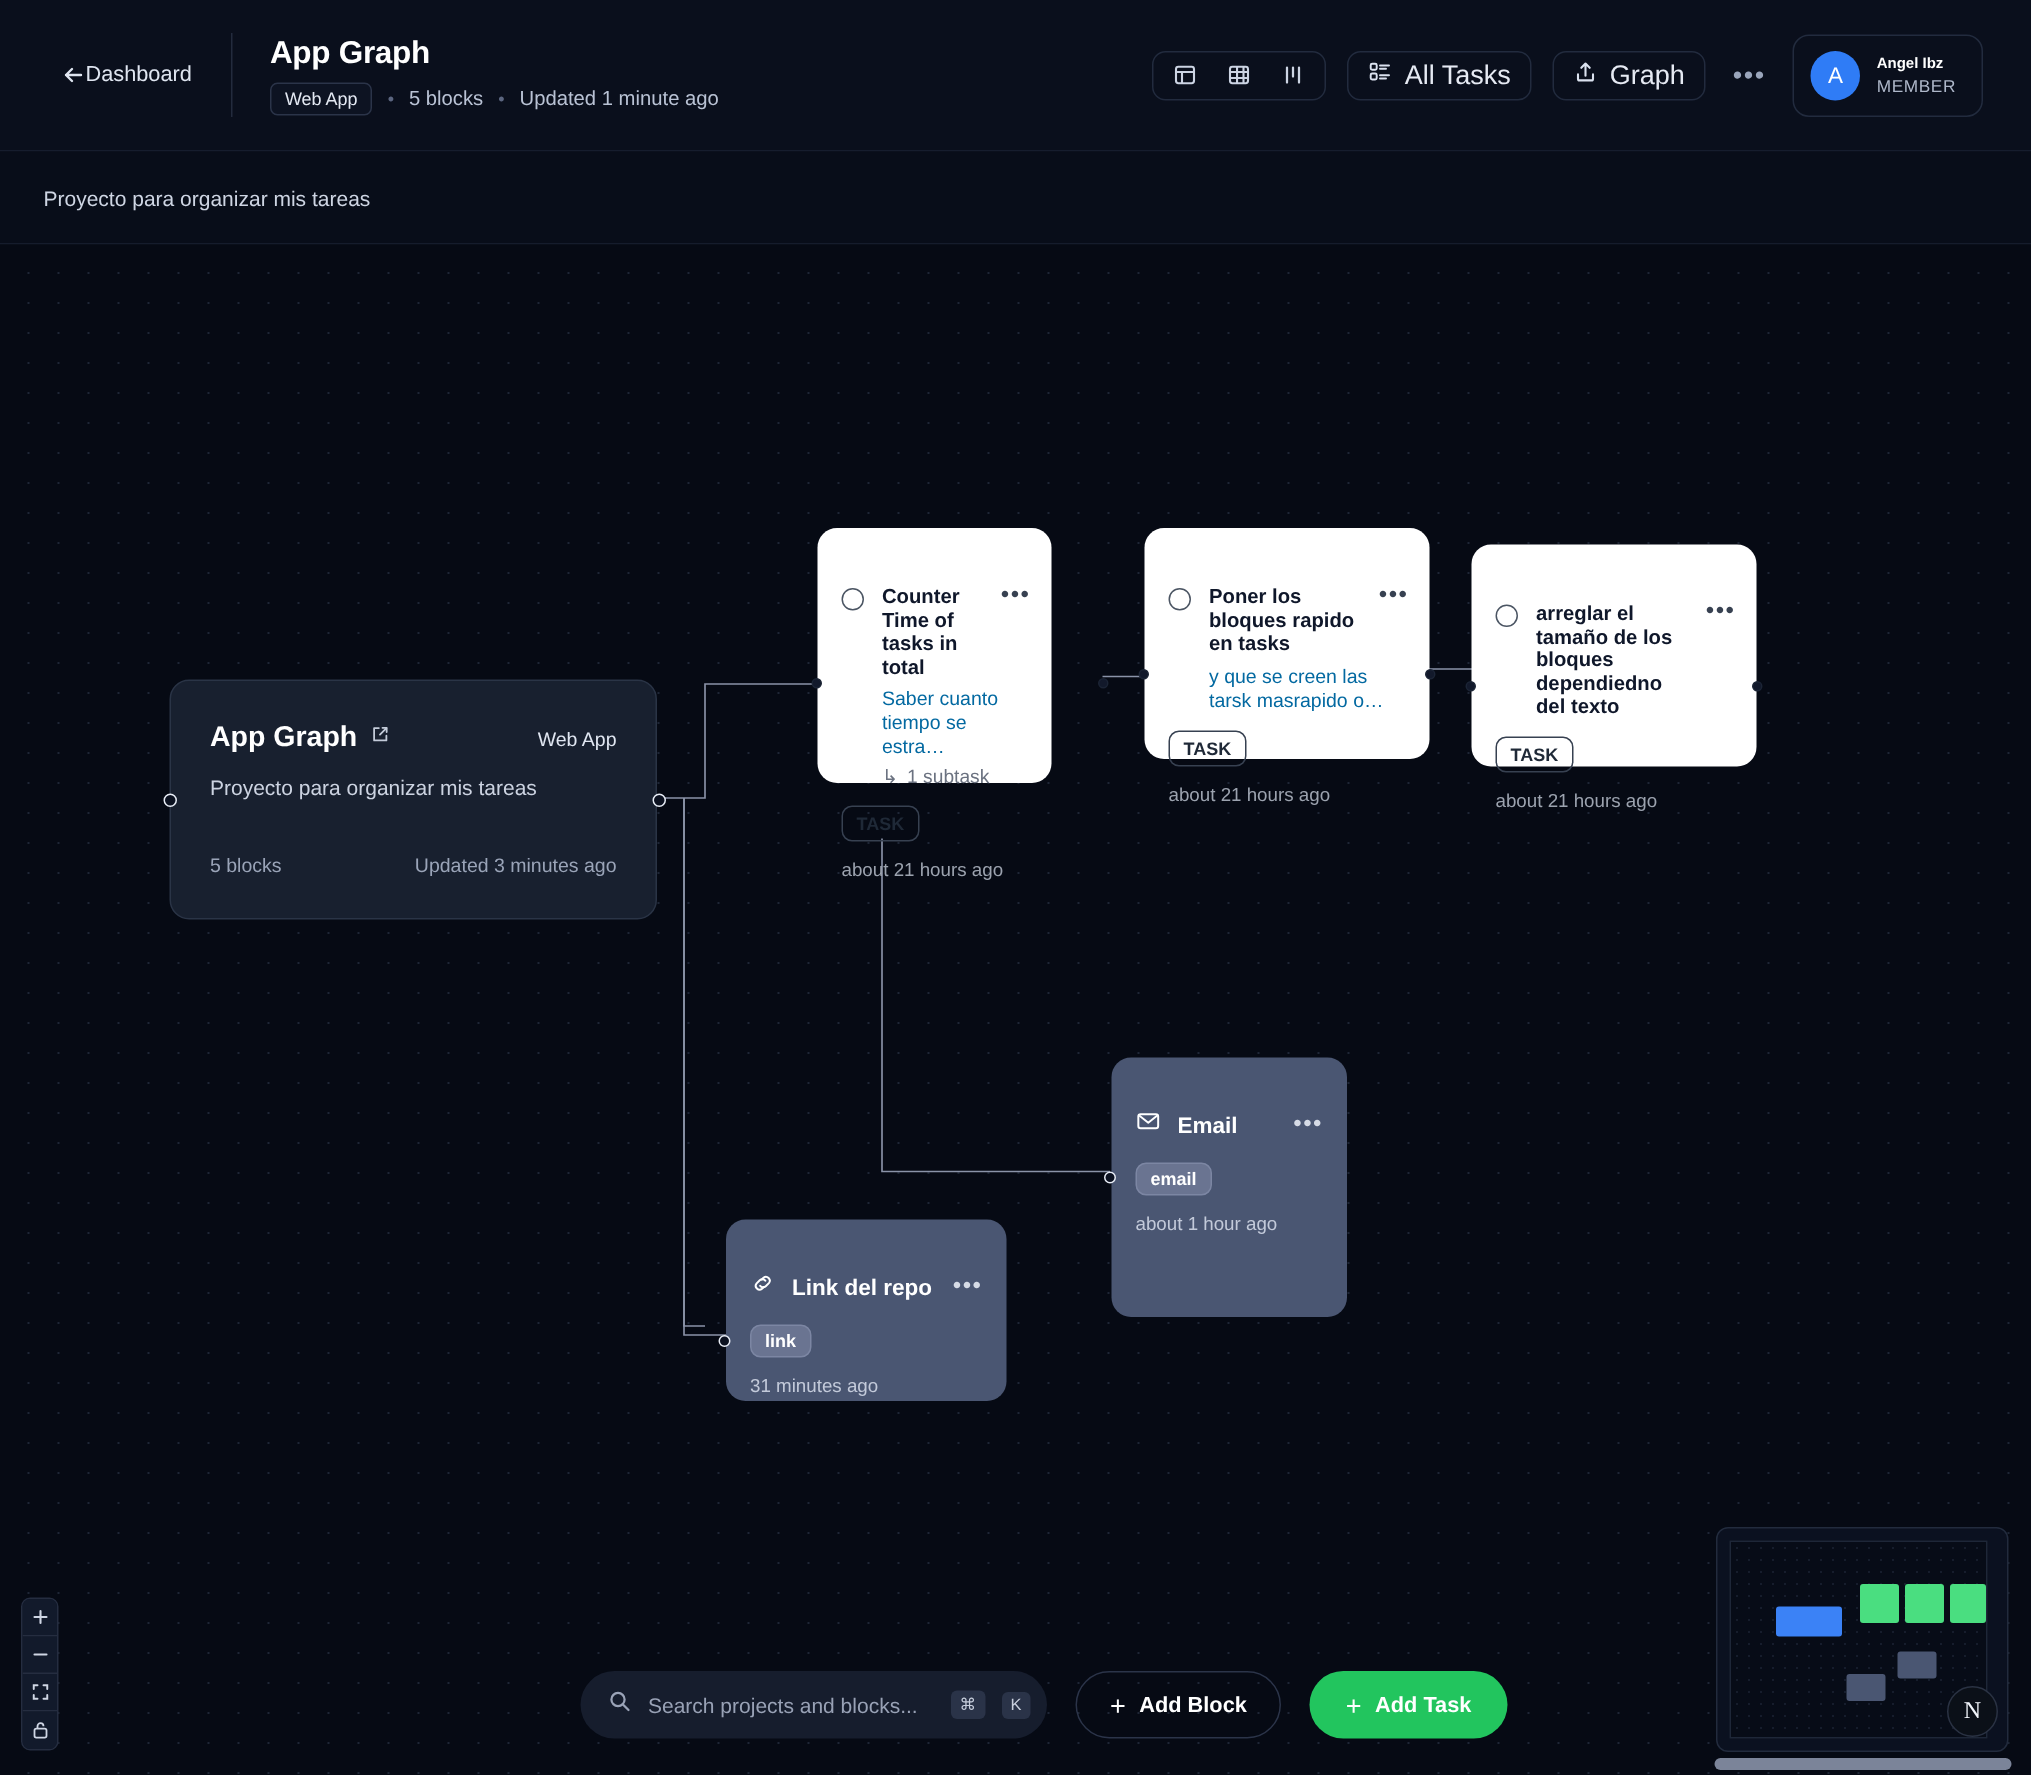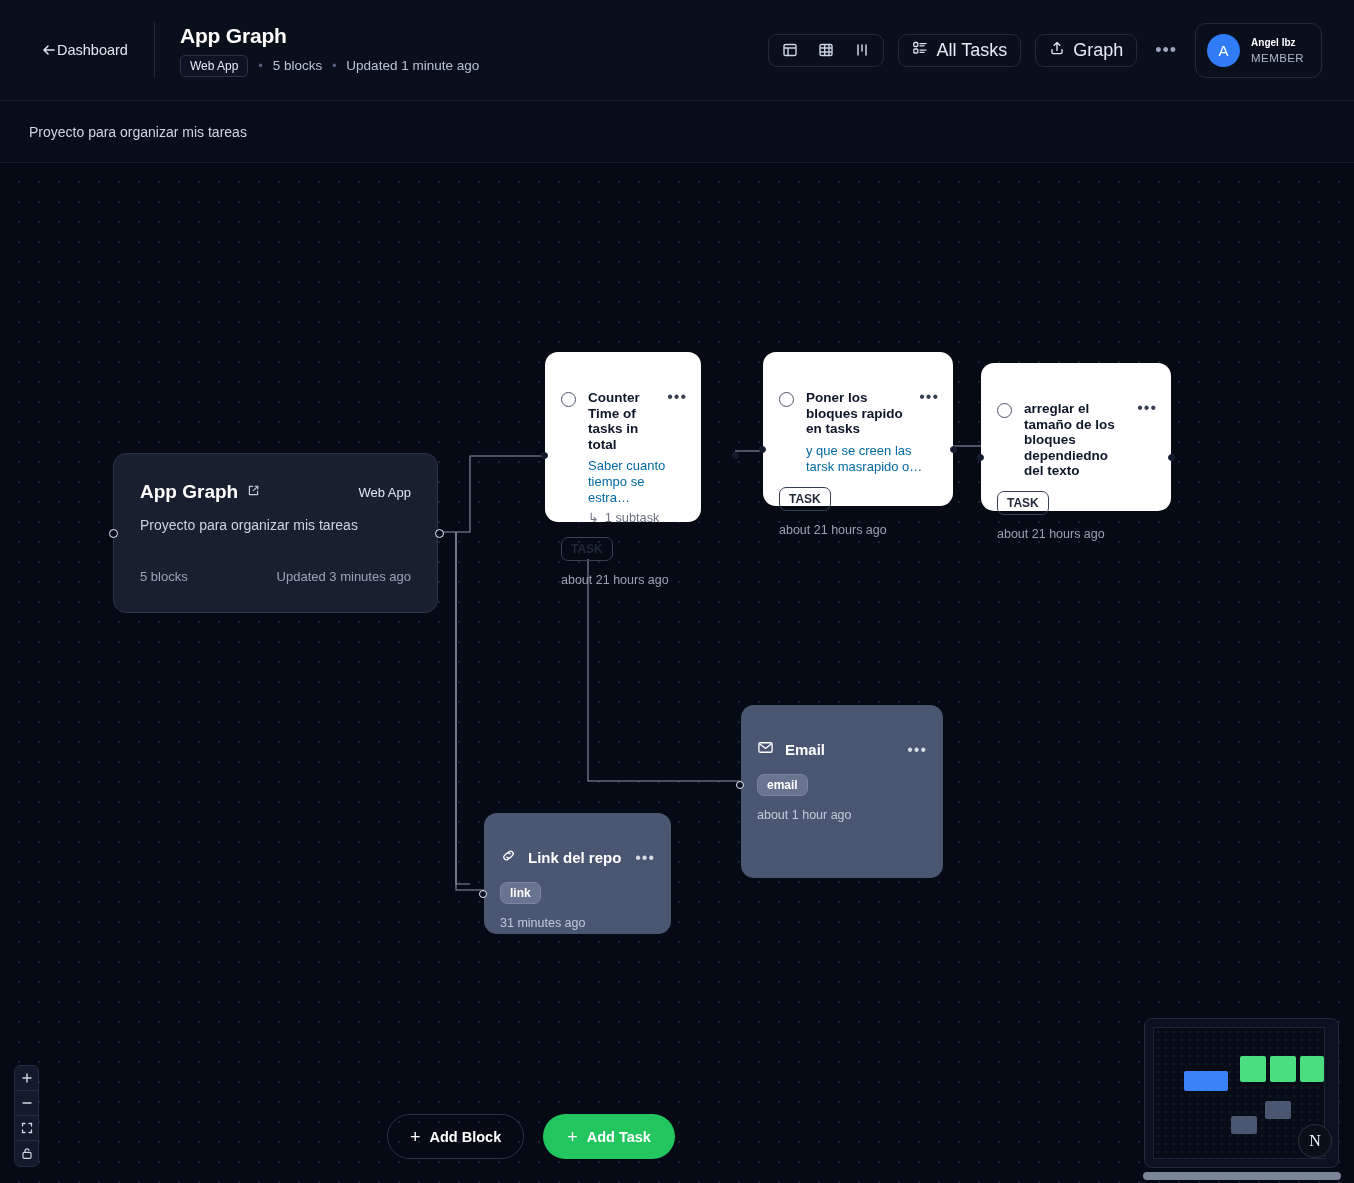--- a/index.html
+++ b/index.html
@@ -406,21 +406,21 @@
     <div class="port-dark" style="left:187px; top:91px;"></div>
     <div class="tc-head">
       <div class="tc-circle"></div>
       <div class="tc-title">arreglar el tamaño de los bloques dependiedno del texto</div>
       <div class="tc-dots">•••</div>
     </div>
     <div class="badge-task">TASK</div>
     <div class="tc-time">about 21 hours ago</div>
   </div>
 
-  <div class="node block-card" style="left:741px; top:542px; width:202px; height:314px; height:173px;">
+  <div class="node block-card" style="left:741px; top:542px; width:157px; height:314px; height:173px;">
     <div class="port" style="left:-5px; top:76px; width:8px; height:8px;"></div>
     <div class="bc-head">
       <span class="bc-icon">
         <svg width="17" height="17" viewBox="0 0 18 18" fill="none" stroke="#ffffff" stroke-width="1.4" stroke-linejoin="round">
           <rect x="2" y="4" width="14" height="10" rx="1.6"></rect>
           <path d="M2.6 5l6.4 5 6.4-5"></path>
         </svg>
       </span>
       <span class="bc-title">Email</span>
       <span class="bc-dots">•••</span>
@@ -463,20 +463,31 @@
     </div>
     <div class="zc-btn">
       <svg width="12" height="13" viewBox="0 0 12 13" fill="none" stroke="#cfd6e4" stroke-width="1.2">
         <rect x="2" y="5.4" width="8" height="6" rx="1.2"></rect>
         <path d="M4 5.4V3.8A2 2 0 0 1 8 3.8"></path>
       </svg>
     </div>
   </div>
 
   <div class="bottom-bar">
+    <div class="search-box">
+      <span>
+        <svg width="16" height="16" viewBox="0 0 16 16" fill="none" stroke="#9aa3b7" stroke-width="1.5" stroke-linecap="round">
+          <circle cx="7" cy="7" r="4.4"></circle>
+            <path d="M10.3 10.3L14 14"></path>
+        </svg>
+      </span>
+      <span class="search-ph">Search projects and blocks...</span>
+      <span class="kbd">⌘</span>
+      <span class="kbd">K</span>
+    </div>
 
     <div class="btn-addblock">
       <span class="plus-glyph">+</span>
       <span>Add Block</span>
     </div>
 
     <div class="btn-addtask">
       <span class="plus-glyph">+</span>
       <span>Add Task</span>
     </div>

